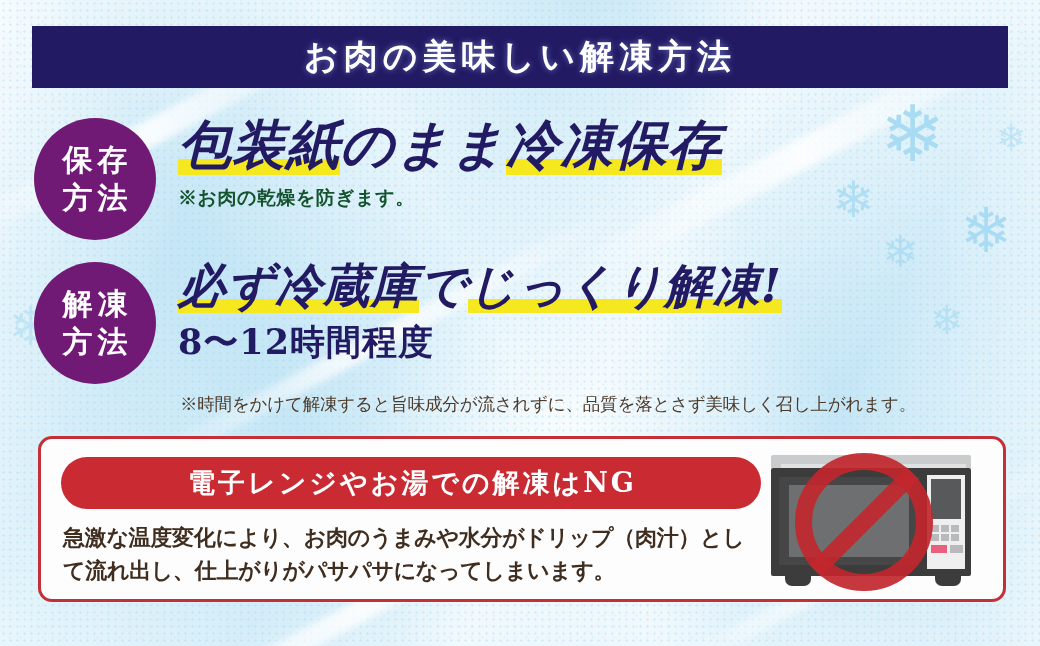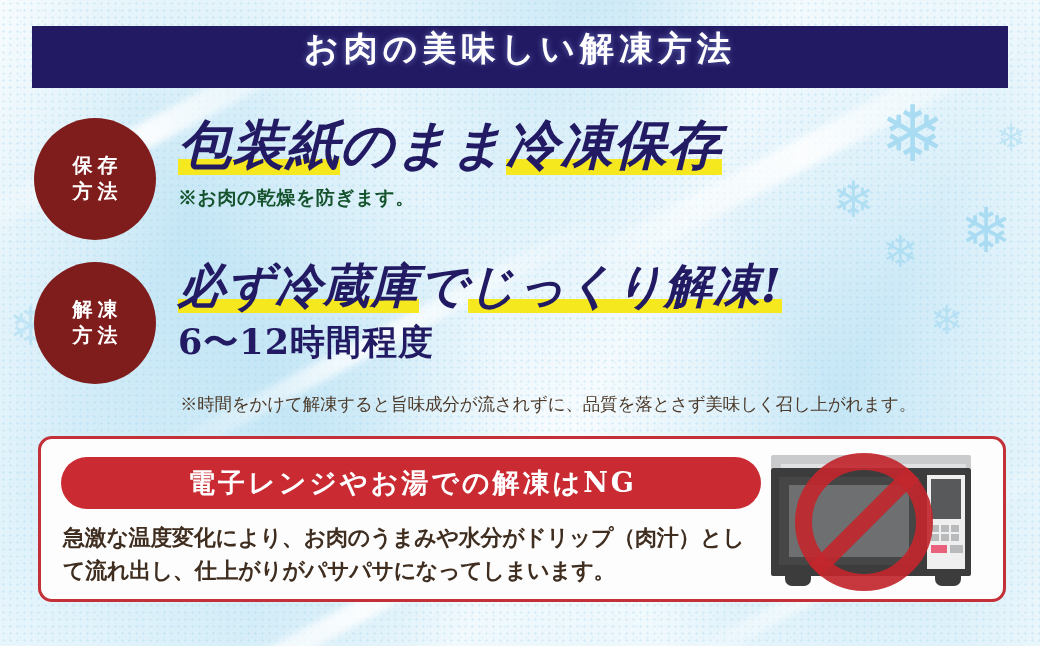--- a/index.html
+++ b/index.html
@@ -33,37 +33,37 @@
       radial-gradient(rgba(190,228,245,.5) 1px, transparent 1.4px);
     background-size:7px 7px, 11px 11px;
     background-position:0 0, 4px 5px;
   }
   .flake { position:absolute; color:#a9dcf2; line-height:1; user-select:none; }
 
   
   #title-bar {
     position:absolute; left:32px; top:26px; width:976px; height:62px;
     background:#221a63;
-    display:flex; align-items:flex-start; justify-content:center;
+    display:flex; align-items:center; justify-content:center;
   }
   #title-bar .title {
     font-family:"DejaVu Serif", serif;
     color:#ffffff; font-size:34px; font-weight:bold;
     letter-spacing:5px;
     text-shadow:0 0 6px rgba(160,180,255,.55);
   }
 
   
   .section { position:absolute; display:flex; align-items:flex-start; }
   .badge {
     width:122px; height:122px; border-radius:50%;
-    background:#7f1d1d; color:#fff; flex:0 0 auto;
+    background:#701a75; color:#fff; flex:0 0 auto;
     display:flex; flex-direction:column; align-items:center; justify-content:center;
     font-family:"DejaVu Serif", serif; font-weight:bold;
-    font-size:20px; line-height:1.28; letter-spacing:5px;
+    font-size:30px; line-height:1.28; letter-spacing:5px;
     text-indent:5px;
   }
   .sec-body { padding-left:22px; }
 
   .headline {
     font-family:"DejaVu Serif", serif;
     font-weight:bold; color:#221a63;
     white-space:nowrap;
     line-height:1.0;
     font-style:italic;
@@ -176,21 +176,21 @@
 
 <div class="section" id="sec-thaw">
   <div class="badge">
     <span>解凍</span>
     <span>方法</span>
   </div>
   <div class="sec-body">
     <div class="headline">
       <span class="hl">必ず冷蔵庫</span><span>で</span><span class="hl">じっくり解凍!</span>
     </div>
-    <div class="duration">6〜12時間程度</div>
+    <div class="duration">8〜12時間程度</div>
   </div>
 </div>
 <div id="thaw-longnote">※時間をかけて解凍すると旨味成分が流されずに、品質を落とさず美味しく召し上がれます。</div>
 
 <div id="warning-card">
   <div id="ng-pill">
     <span class="pill-text">電子レンジやお湯での解凍はNG</span>
   </div>
   <div id="warn-text">急激な温度変化により、お肉のうまみや水分がドリップ（肉汁）として流れ出し、仕上がりがパサパサになってしまいます。</div>
 

